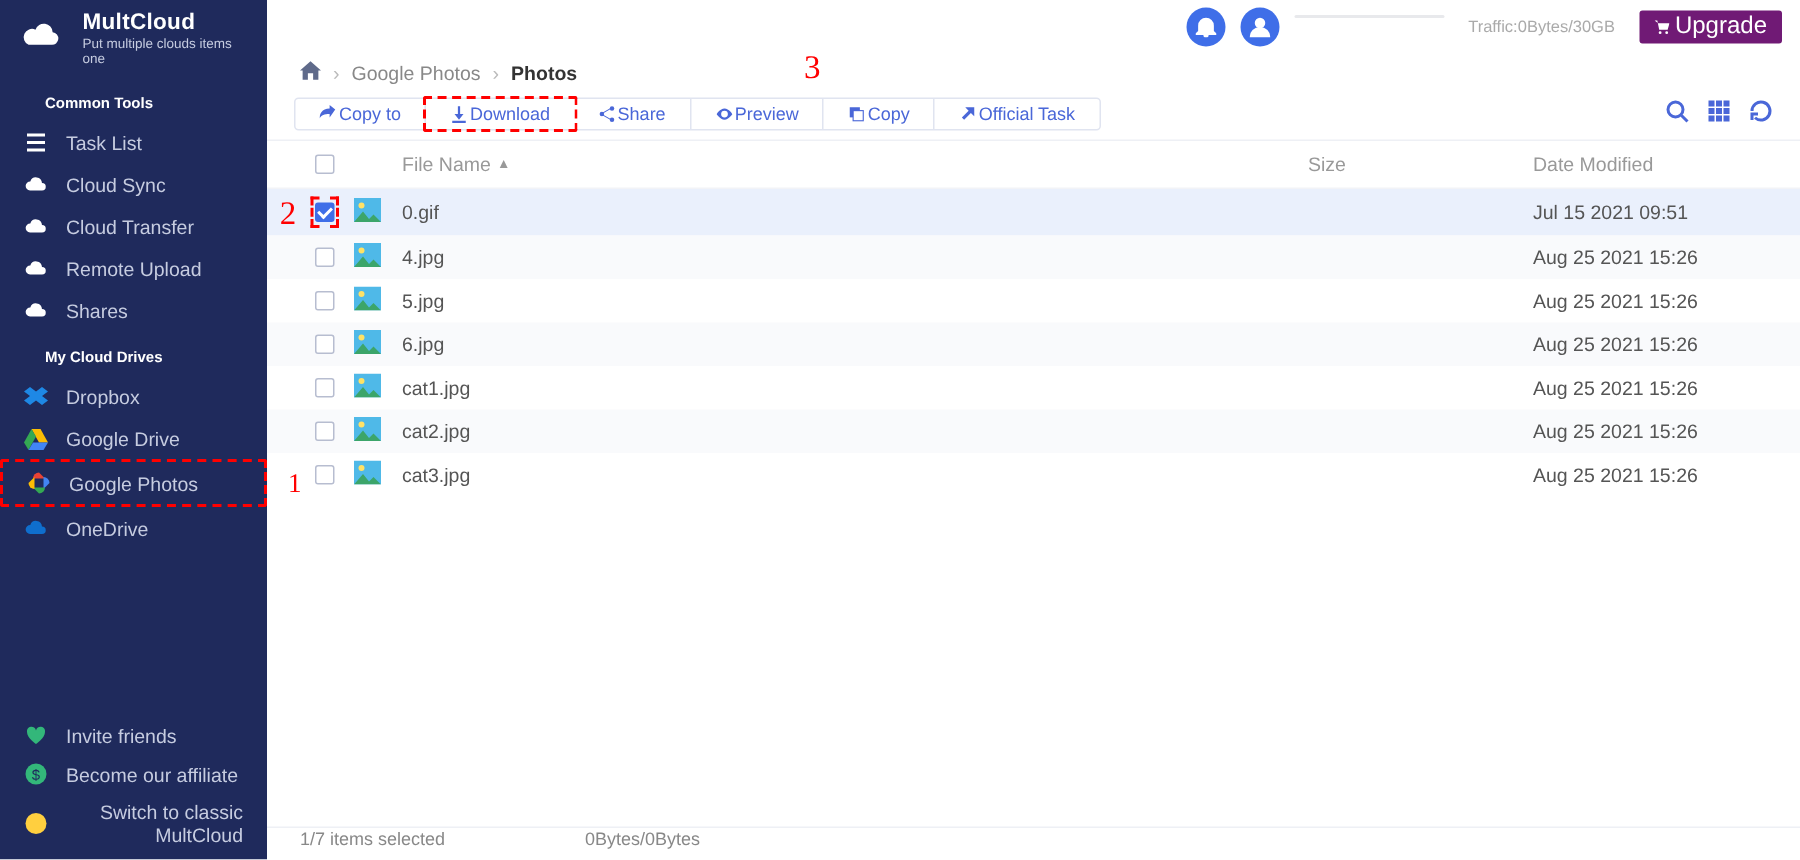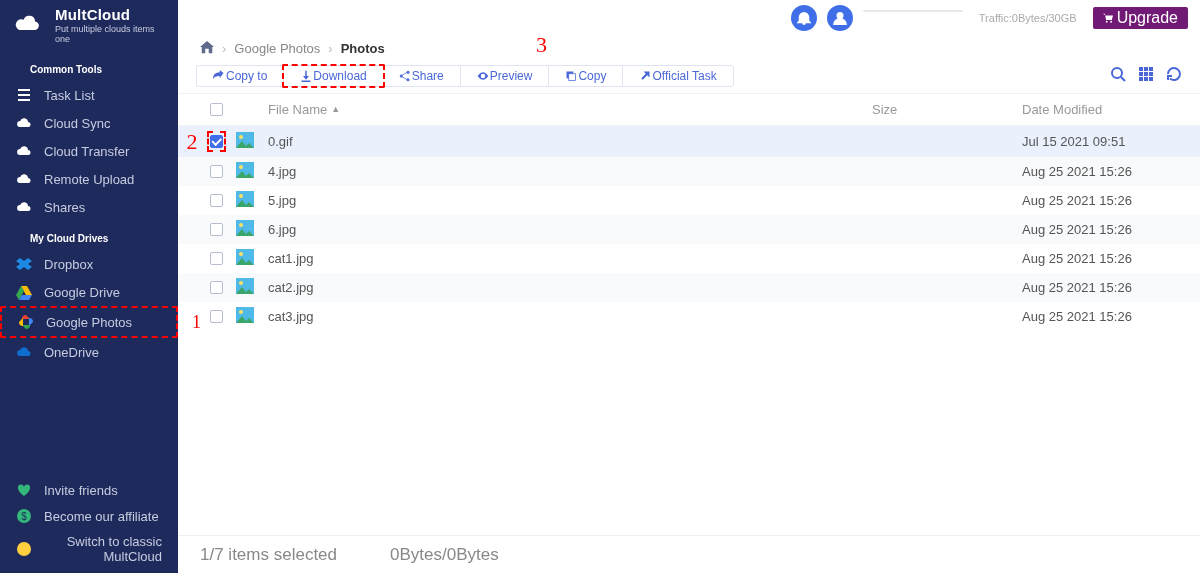--- a/index.html
+++ b/index.html
@@ -59,21 +59,21 @@
     .table-row { display: flex; align-items: center; padding: 5px 18px; font-size: 13px; color: #555; }
     .table-row:nth-child(even) { background: #f9fafc; }
     .table-row.selected { background: #eaf0fc; }
     .checkbox { width: 13px; height: 13px; border: 1px solid #b7bdd0; border-radius: 2px; background: #fff; display: inline-flex; align-items: center; justify-content: center; cursor: pointer; }
     .checkbox.checked { background: #3f6ee8; border-color: #3f6ee8; }
     .checkbox.checked::after { content: ""; width: 4px; height: 7px; border: solid #fff; border-width: 0 2px 2px 0; transform: rotate(45deg) translateY(-1px); }
     .highlight-box-2 { border: 2px dashed #ff0000; padding: 1px; position: relative; }
     .annotation-2 { position: absolute; left: -22px; top: -4px; color: #ff0000; font-size: 22px; font-family: "Times New Roman", serif; }
     .file-icon { width: 18px; height: 16px; display: inline-block; }
     
-    .statusbar { height: 38px; border-top: 1px solid #eef0f5; display: flex; align-items: center; font-size: 17px; color: #888; padding: 0 22px; }
+    .statusbar { height: 22px; border-top: 1px solid #eef0f5; display: flex; align-items: flex-start; font-size: 12px; color: #888; padding: 0 22px; }
     .status-left { width: 190px; }
     .status-mid { }
   </style>
 </head>
 <body>
 
 <div class="sidebar">
   <div class="logo-area">
     <span class="logo-icon">
       <svg viewBox="0 0 32 24" fill="#fff">

